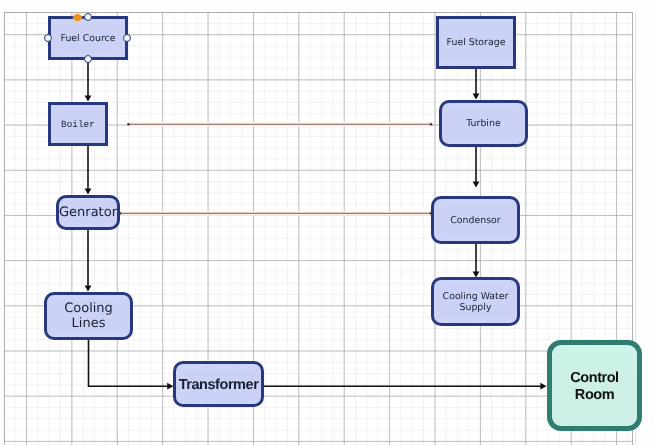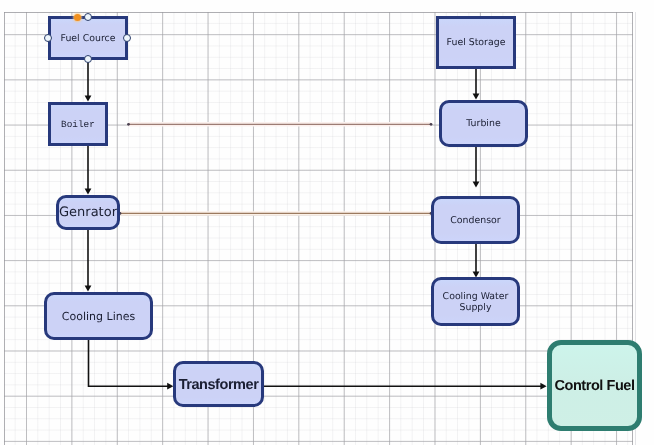--- a/index.html
+++ b/index.html
@@ -69,40 +69,40 @@
   <div id="nodes">
       <div class="node nblue" style="left: 48px; top: 16px; width: 80px; height: 44px; border-color: rgb(39, 57, 124); background-color: rgb(204, 210, 246); font-size: 9.4px; align-items: center;">
         <span>Fuel Cource</span>
       </div>
       <div class="node nblue" style="left: 48px; top: 102px; width: 60px; height: 44px; border-color: rgb(39, 57, 124); background-color: rgb(204, 210, 246); font-size: 9.4px; font-family: Liberation Mono, monospace;">
         <span>Boiler</span>
       </div>
       <div class="node nblue" style="left: 56px; top: 195px; width: 64px; height: 35px; border-radius: 10px; border-color: rgb(39, 57, 124); background-color: rgb(204, 210, 246); font-size: 13px;">
         <span>Genrator</span>
       </div>
-      <div class="node nblue" style="left: 44px; top: 292px; width: 109px; height: 48px; border-radius: 10px; border-color: rgb(39, 57, 124); background-color: rgb(204, 210, 246); font-size: 11px;">
+      <div class="node nblue" style="left: 44px; top: 292px; width: 89px; height: 48px; border-radius: 10px; border-color: rgb(39, 57, 124); background-color: rgb(204, 210, 246); font-size: 13px;">
         <span>Cooling Lines</span>
       </div>
       <div class="node nblue" style="left: 173px; top: 361px; width: 91px; height: 46px; border-radius: 10px; border-color: rgb(39, 57, 124); background-color: rgb(204, 210, 246); font-size: 14.5px; font-weight: bold; font-family: &quot;Liberation Sans&quot;, sans-serif; letter-spacing: -0.45px;">
         <span>Transformer</span>
       </div>
       <div class="node nblue" style="left: 436px; top: 16px; width: 80px; height: 53px; border-color: rgb(39, 57, 124); background-color: rgb(204, 210, 246); font-size: 9.4px;">
         <span>Fuel Storage</span>
       </div>
       <div class="node nblue" style="left: 431px; top: 100px; width: 89px; height: 47px; border-radius: 10px; border-color: rgb(39, 57, 124); background-color: rgb(204, 210, 246); font-size: 9.4px; margin-left: 8px;">
         <span>Turbine</span>
       </div>
       <div class="node nblue" style="left: 431px; top: 196px; width: 89px; height: 48px; border-radius: 10px; border-color: rgb(39, 57, 124); background-color: rgb(204, 210, 246); font-size: 9.4px;">
         <span>Condensor</span>
       </div>
       <div class="node nblue" style="left: 431px; top: 277px; width: 89px; height: 49px; border-radius: 10px; border-color: rgb(39, 57, 124); background-color: rgb(204, 210, 246); font-size: 9.4px;">
         <span>Cooling Water Supply</span>
       </div>
       <div class="node ngreen" style="left: 547px; top: 340px; width: 95px; height: 91px; border-radius: 14px; border-color: rgb(46, 125, 112); background-color: rgb(205, 239, 230); font-size: 14.5px; font-weight: bold; font-family: &quot;Liberation Sans&quot;, sans-serif; letter-spacing: -0.45px;">
-        <span>Control Fuel</span>
+        <span>Control Room</span>
       </div>
     </div>
   <div id="handles">
       <div class="handle orange" style="left: 73.5px; top: 13.5px; background: rgb(240, 144, 31);"></div>
       <div class="handle" style="left: 84px; top: 12.5px; background: rgb(238, 246, 252); border-color: rgb(44, 63, 107);"></div>
       <div class="handle" style="left: 44px; top: 34px; background: rgb(238, 246, 252); border-color: rgb(44, 63, 107);"></div>
       <div class="handle" style="left: 123px; top: 34px; background: rgb(238, 246, 252); border-color: rgb(44, 63, 107);"></div>
       <div class="handle" style="left: 84px; top: 55px; background: rgb(238, 246, 252); border-color: rgb(44, 63, 107);"></div>
     </div>
 </div>

